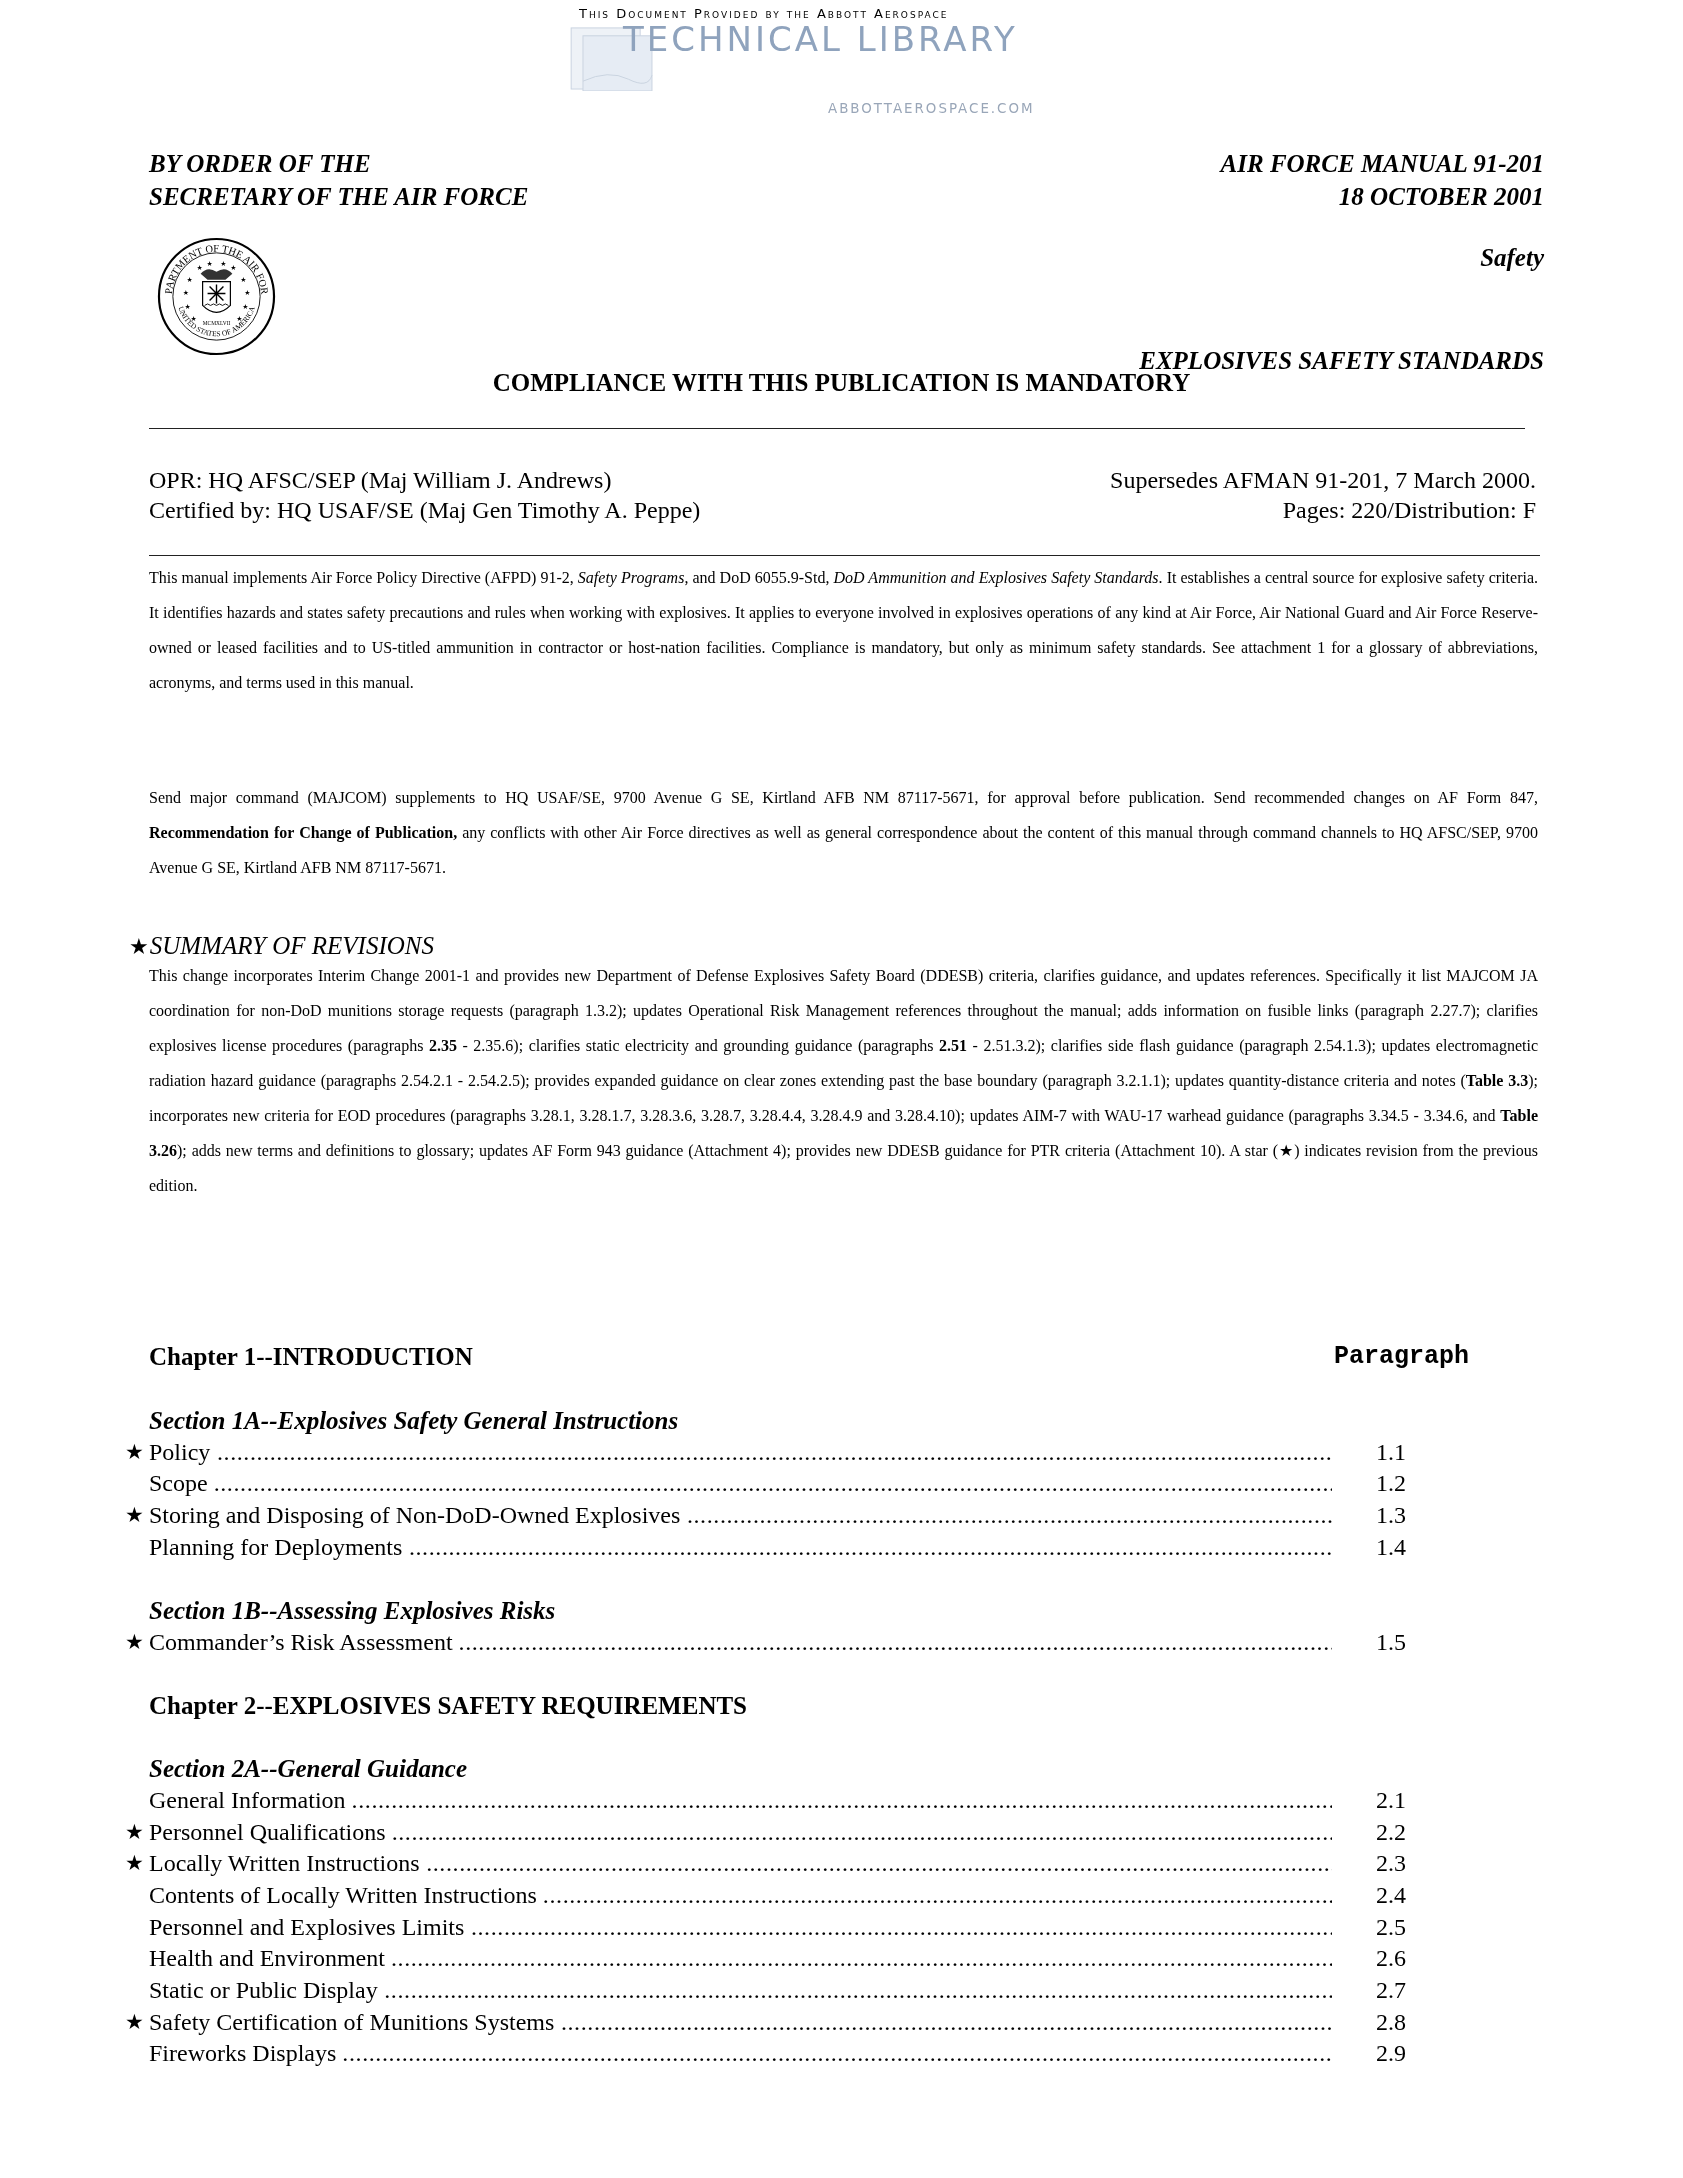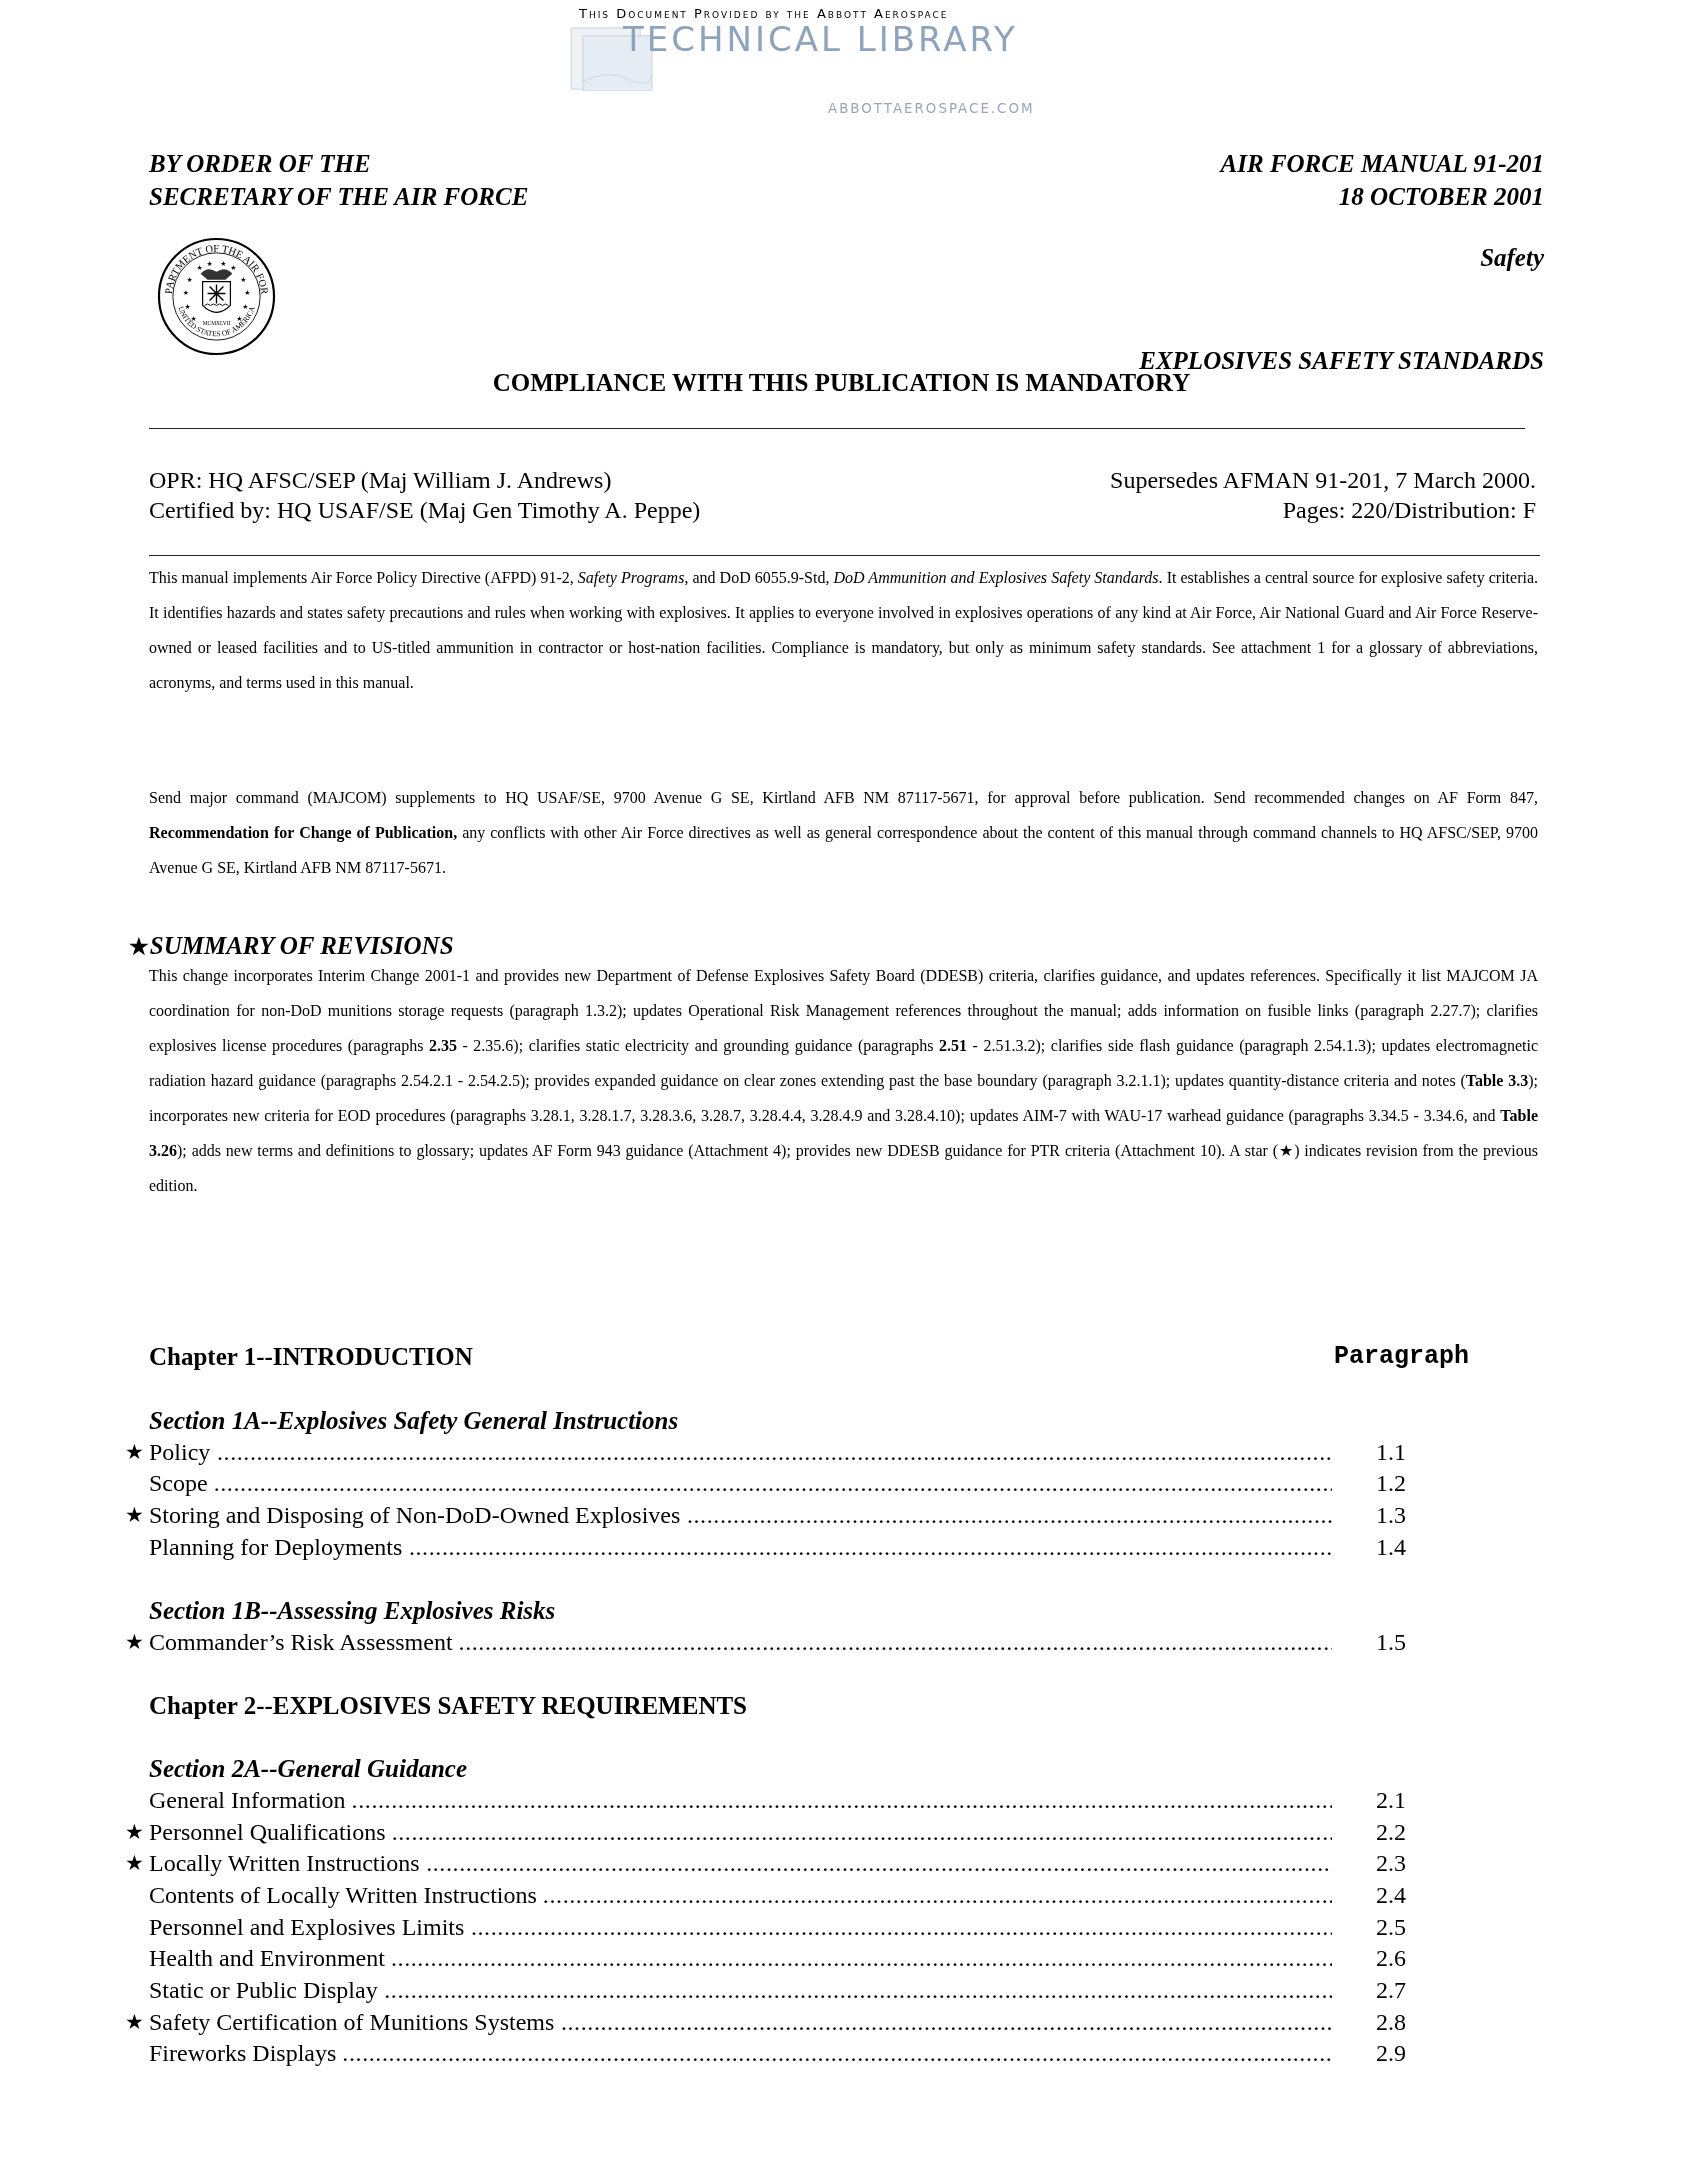--- a/index.html
+++ b/index.html
@@ -35,21 +35,21 @@
   .rule2 { left: 149px; width: 1391px; top: 555px; }
 
   .opr { left: 149px; top: 465px; font-size: 24px; line-height: 30px; }
   .opr-right { right: 147px; top: 465px; font-size: 24px; line-height: 30px; text-align: right; }
 
   .para { position: absolute; left: 149px; width: 1389px; font-size: 16px; line-height: 35px;
           text-align: justify; text-justify: inter-word; }
   .p1 { top: 560px; }
   .p2 { top: 780px; }
   .sum-h { position: absolute; left: 129px; top: 931px; font-size: 25px; line-height: 30px;
-           font-weight: bold; font-style: italic; }
+           font-weight: normal; font-style: italic; }
   .sum-h .star { font-style: normal; font-size: 22px; margin-right: 1px; }
   .p3 { top: 958px; }
 
   
   .toc { position: absolute; left: 0; top: 0; width: 1683px; }
   .toc-chapter { position: absolute; left: 149px; font-weight: bold; font-size: 25px; line-height: 30px; }
   .toc-para-hdr { position: absolute; left: 1334px; font-weight: bold; font-size: 25px; line-height: 30px; font-family: Liberation Mono, monospace; }
   .toc-section { position: absolute; left: 149px; font-weight: bold; font-style: italic; font-size: 25px; line-height: 30px; }
   .toc-row { position: absolute; left: 119px; width: 1307px; height: 32px; font-size: 24px; line-height: 32px; }
   .toc-row .star { position: absolute; left: 6px; top: 0; font-size: 21px; }

